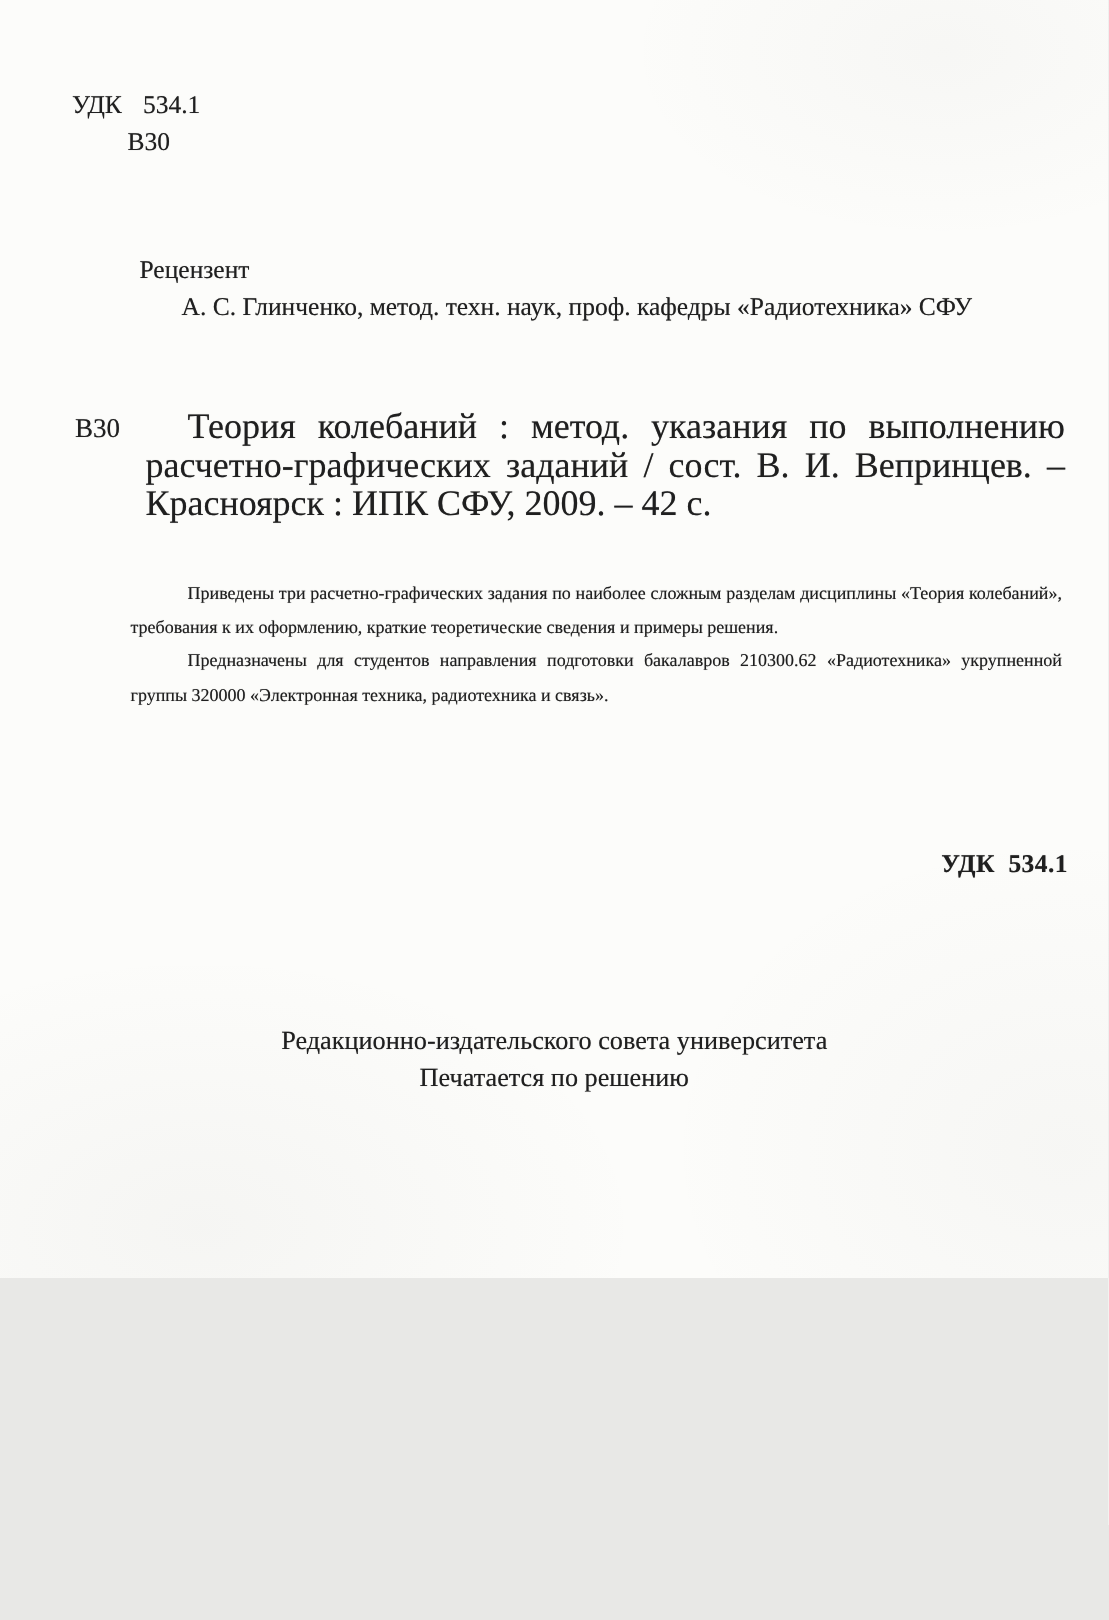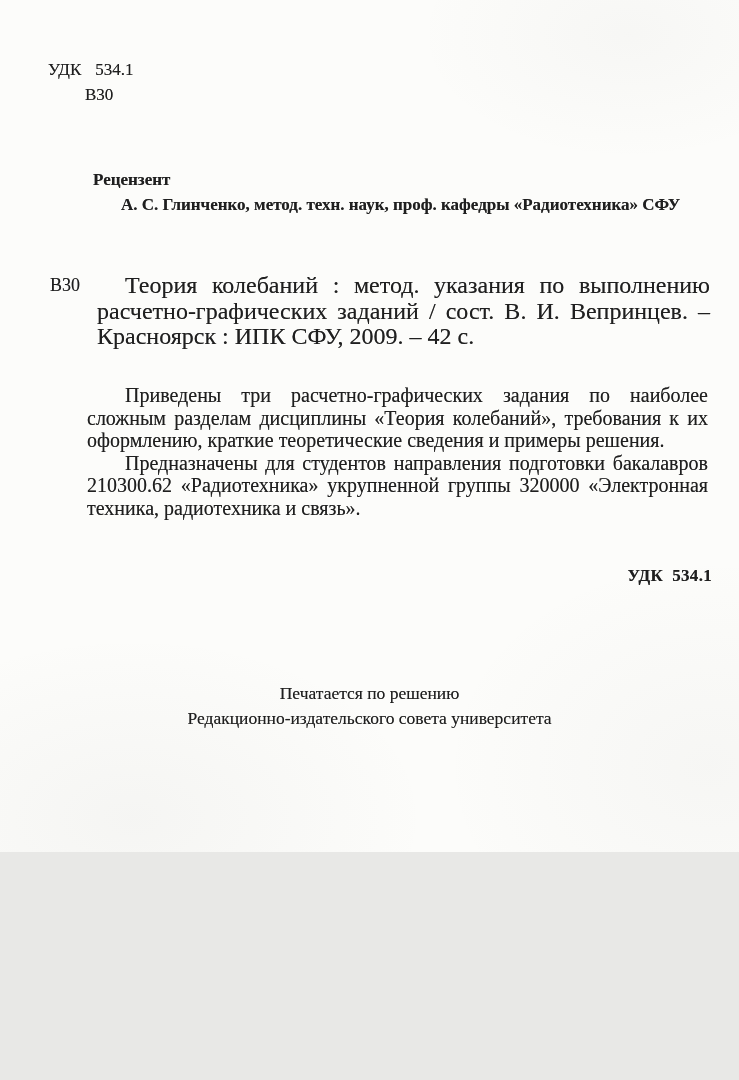--- a/index.html
+++ b/index.html
@@ -25,35 +25,35 @@
     text-shadow: 0 0 0.45px rgba(20,20,20,0.55);
   }
   .block { position: absolute; }
 
   
   .udk-top { left: 48px; top: 57px; font-size: 17px; line-height: 25px; }
   .udk-top .udk-num { margin-left: 14px; }
   .udk-top .author-sign { padding-left: 37px; }
 
   
-  .reviewer { left: 93px; top: 167px; font-size: 17px; line-height: 25px; font-weight: bold; }
+  .reviewer { left: 93px; top: 167px; font-size: 17px; line-height: 25px; }
   .reviewer .reviewer-name { padding-left: 28px; }
 
   
   .catalog-code { left: 50px; top: 273px; font-size: 18px; line-height: 25px; }
   .catalog-entry {
     left: 97px; top: 273px; width: 613px;
     font-size: 24px; line-height: 25.5px;
     text-align: justify; text-indent: 28px;
   }
 
   
   .annotation {
     left: 87px; top: 384px; width: 621px;
-    font-size: 20px; line-height: 22.5px;
+    font-size: 12px; line-height: 22.5px;
     text-align: justify;
   }
   .annotation p { margin: 0; text-indent: 38px; }
 
   
   .udk-bottom {
     right: 27px; top: 566px;
     font-size: 17px; font-weight: bold; letter-spacing: 0.3px;
   }
   .udk-bottom .udk-num { margin-left: 9px; }
@@ -93,22 +93,22 @@
   <div class="block annotation">
     <p>Приведены три расчетно-графических задания по наиболее сложным разделам дисциплины «Теория колебаний», требования к их оформлению, краткие теоретические сведения и примеры решения.</p>
     <p>Предназначены для студентов направления подготовки бакалавров 210300.62 «Радиотехника» укрупненной группы 320000 «Электронная техника, радиотехника и связь».</p>
   </div>
 
   <div class="block udk-bottom">
     <span>УДК</span><span class="udk-num">534.1</span>
   </div>
 
   <div class="block edition-note">
+    <div>Редакционно-издательского совета университета</div>
     <div>Печатается по решению</div>
-    <div>Редакционно-издательского совета университета</div>
   </div>
 
   <div class="block copyright">
     <div class="c-line1">
       <span class="c-symbol">©</span><span>Сибирский федеральный</span>
     </div>
   </div>
 
 </div>
 

